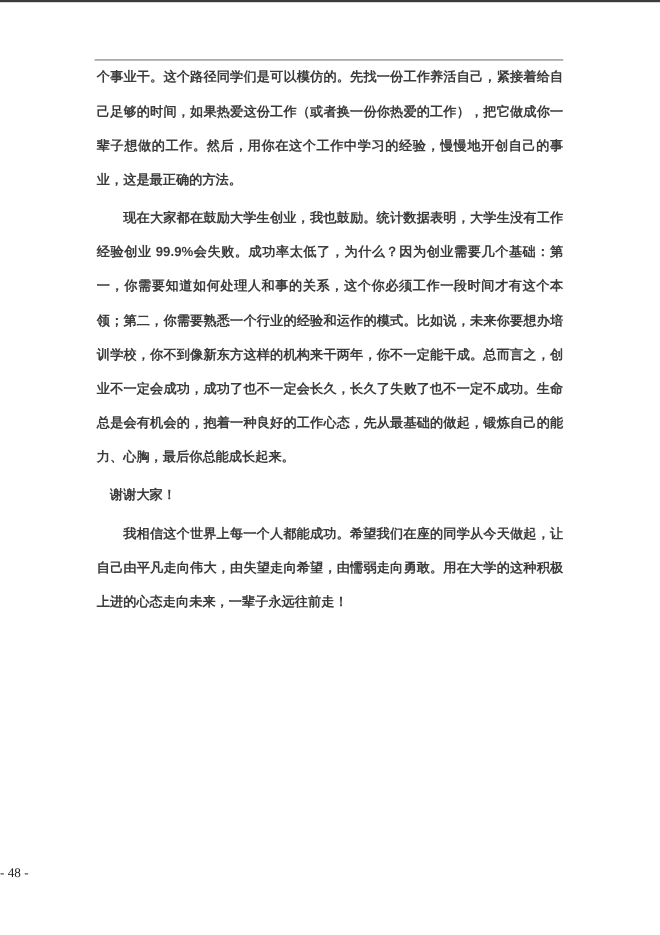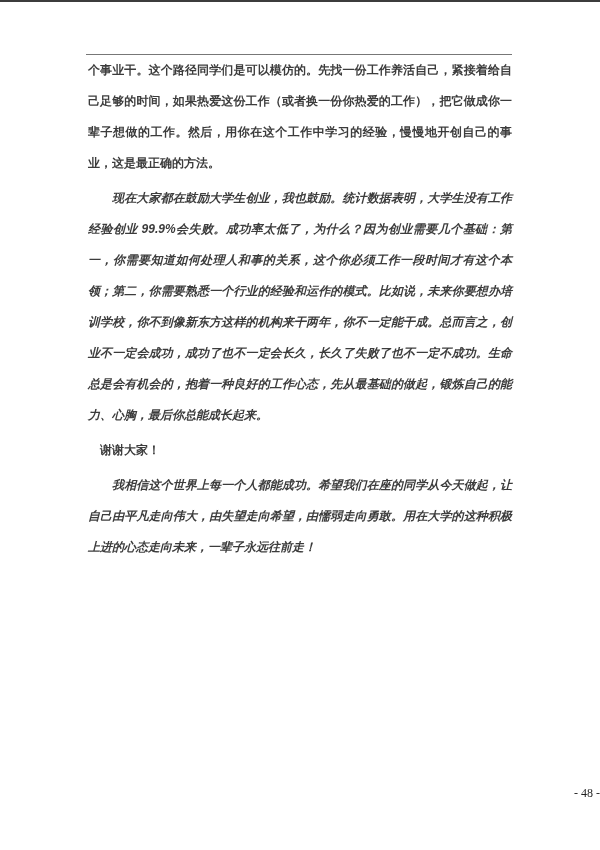--- a/index.html
+++ b/index.html
@@ -46,28 +46,28 @@
     line-height: 31px;
     text-align: justify;
     text-justify: inter-character;
     text-align-last: left;
   }
   .para {
     margin: 0 0 4px 0;
     padding: 0;
   }
   .indent-0 { text-indent: 0; }
-  .indent-2 { text-indent: 2em; font-style: italic; }
+  .indent-2 { text-indent: 2em; }
   .indent-1 { text-indent: 1em; }
   .page-footer {
     position: absolute;
     top: 786px;
     left: 0;
     width: 600px;
-    text-align: right;
+    text-align: left;
     font-family: "Liberation Serif", serif;
     font-size: 12px;
     color: #1f1f1f;
   }
 </style>
 </head>
 <body>
 
 <div class="page">
 

